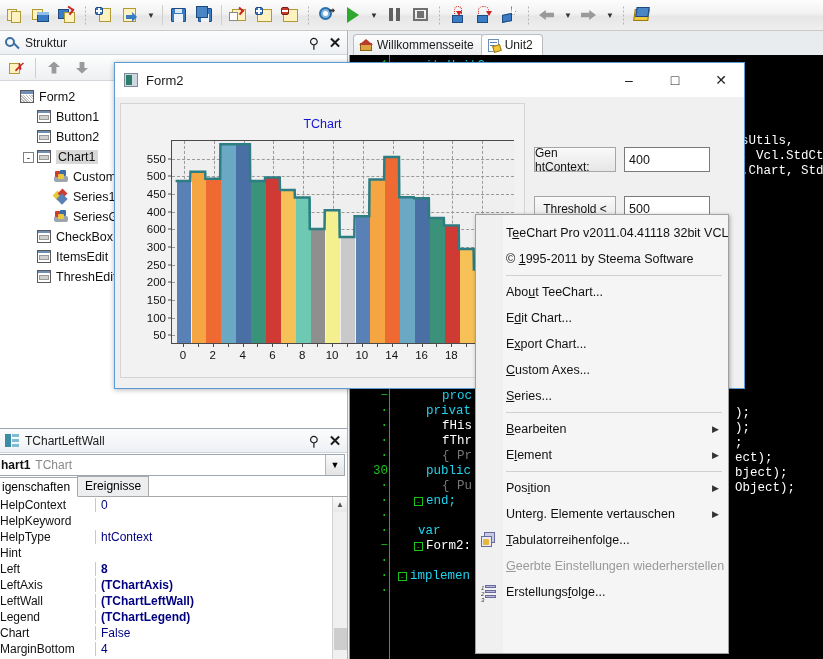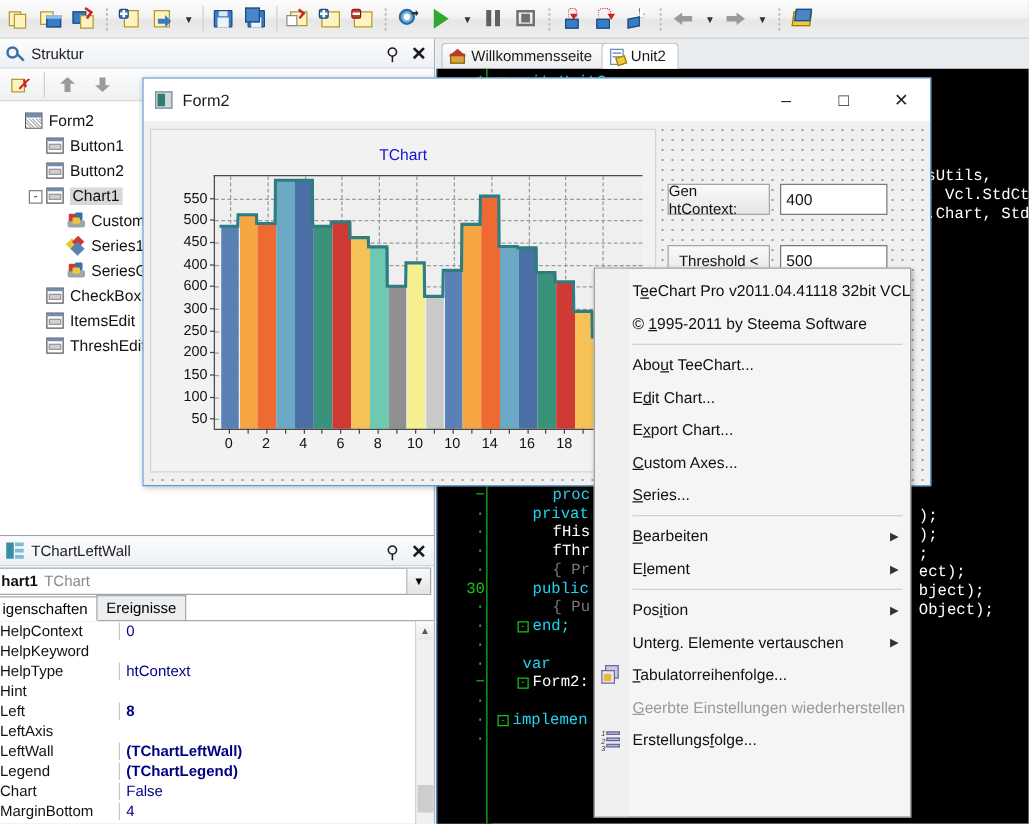--- a/index.html
+++ b/index.html
@@ -666,20 +666,21 @@
           <div class="ip-row">
             <div class="ip-name">Hint</div>
             <div class="ip-val"></div>
           </div>
           <div class="ip-row">
             <div class="ip-name">Left</div>
             <div class="ip-val b">8</div>
           </div>
           <div class="ip-row">
             <div class="ip-name">LeftAxis</div>
+            <div class="ip-val b">(TChartAxis)</div>
           </div>
           <div class="ip-row">
             <div class="ip-name">LeftWall</div>
             <div class="ip-val b">(TChartLeftWall)</div>
           </div>
           <div class="ip-row">
             <div class="ip-name">Legend</div>
             <div class="ip-val b">(TChartLegend)</div>
           </div>
           <div class="ip-row">

